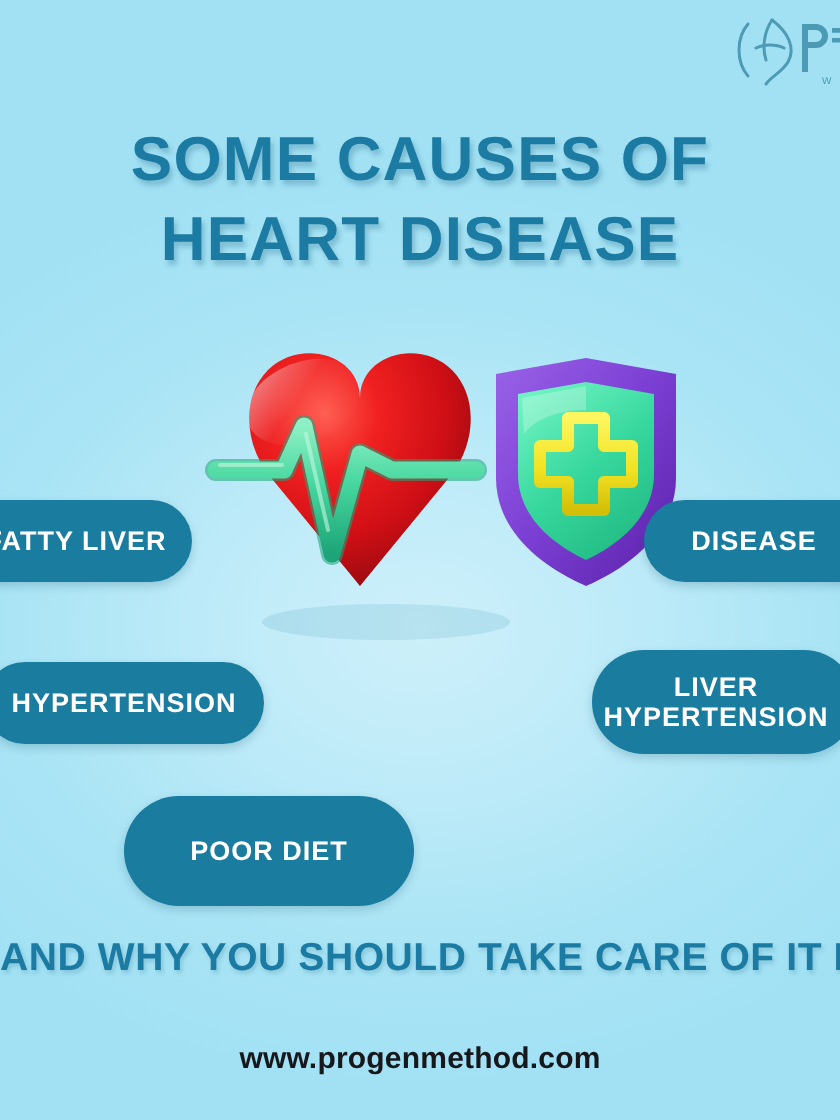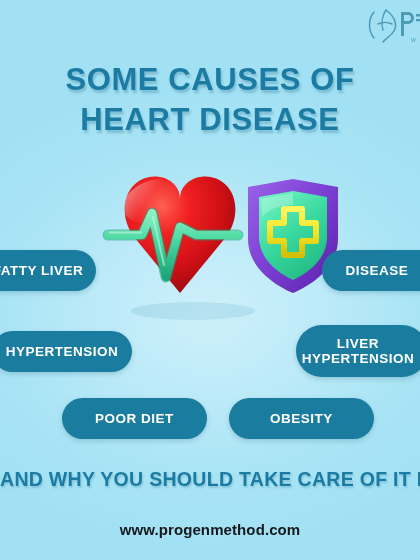--- a/index.html
+++ b/index.html
@@ -75,21 +75,21 @@
     text-align: center;
     box-shadow: 0 2px 5px rgba(20,80,105,.22);
     box-sizing: border-box;
   }
   .pill span { display: block; line-height: 1.13; }
 
   .pill-fatty-liver   { left: -34px; top: 250px; width: 130px; height: 41px; font-size: 13.5px; padding-left: 14px; }
   .pill-diabetes      { left: 322px; top: 250px; width: 132px; height: 41px; font-size: 13.5px; padding-right: 22px; }
   .pill-hypertension  { left: -8px;  top: 331px; width: 140px; height: 41px; font-size: 13.5px; }
   .pill-cholesterol   { left: 296px; top: 325px; width: 132px; height: 52px; font-size: 13.5px; padding-right: 8px; }
-  .pill-poor-diet     { left: 62px;  top: 398px; width: 145px; height: 41px; font-size: 13.5px; }
+  .pill-poor-diet     { left: 62px;  top: 398px; width: 145px; height: 55px; font-size: 13.5px; }
   .pill-obesity       { left: 229px; top: 398px; width: 145px; height: 41px; font-size: 13.5px; }
 
   
   .tagline {
     position: absolute;
     top: 468px;
     left: 0;
     width: 420px;
     text-align: center;
     font-size: 19.5px;
@@ -221,21 +221,18 @@
     <div>
       <span>LIVER</span>
       <span>HYPERTENSION</span>
     </div>
   </div>
 
   <div class="pill pill-poor-diet">
     <span>POOR DIET</span>
   </div>
 
-  <div class="pill pill-obesity">
-    <span>OBESITY</span>
-  </div>
 
   <div class="tagline">AND WHY YOU SHOULD TAKE CARE OF IT NOW</div>
 
   <div class="footer-url">www.progenmethod.com</div>
 
 </div>
 
 </body></html>

